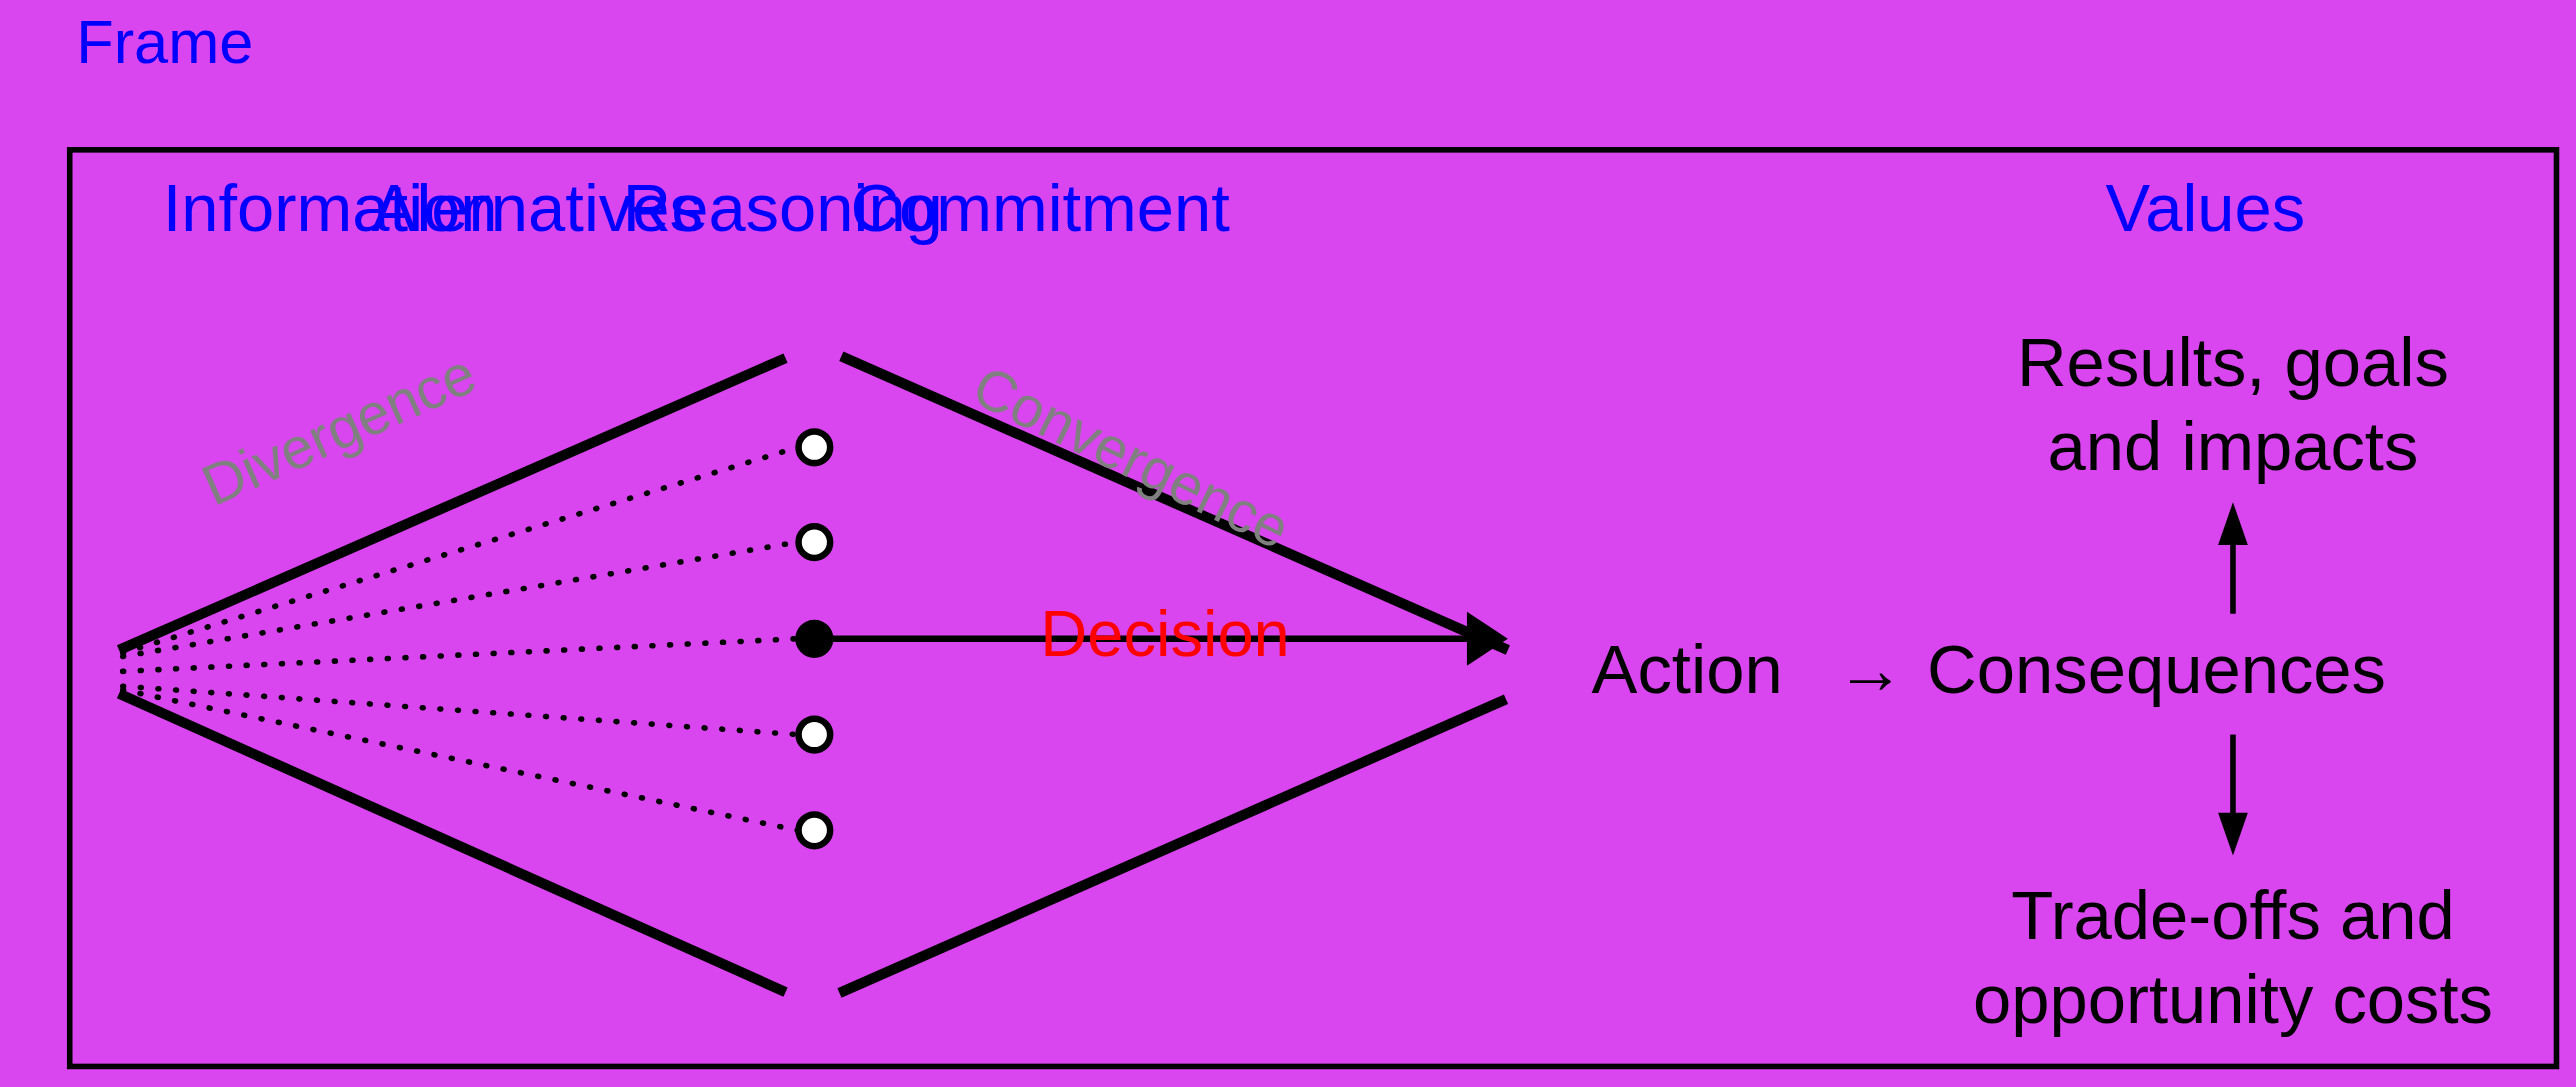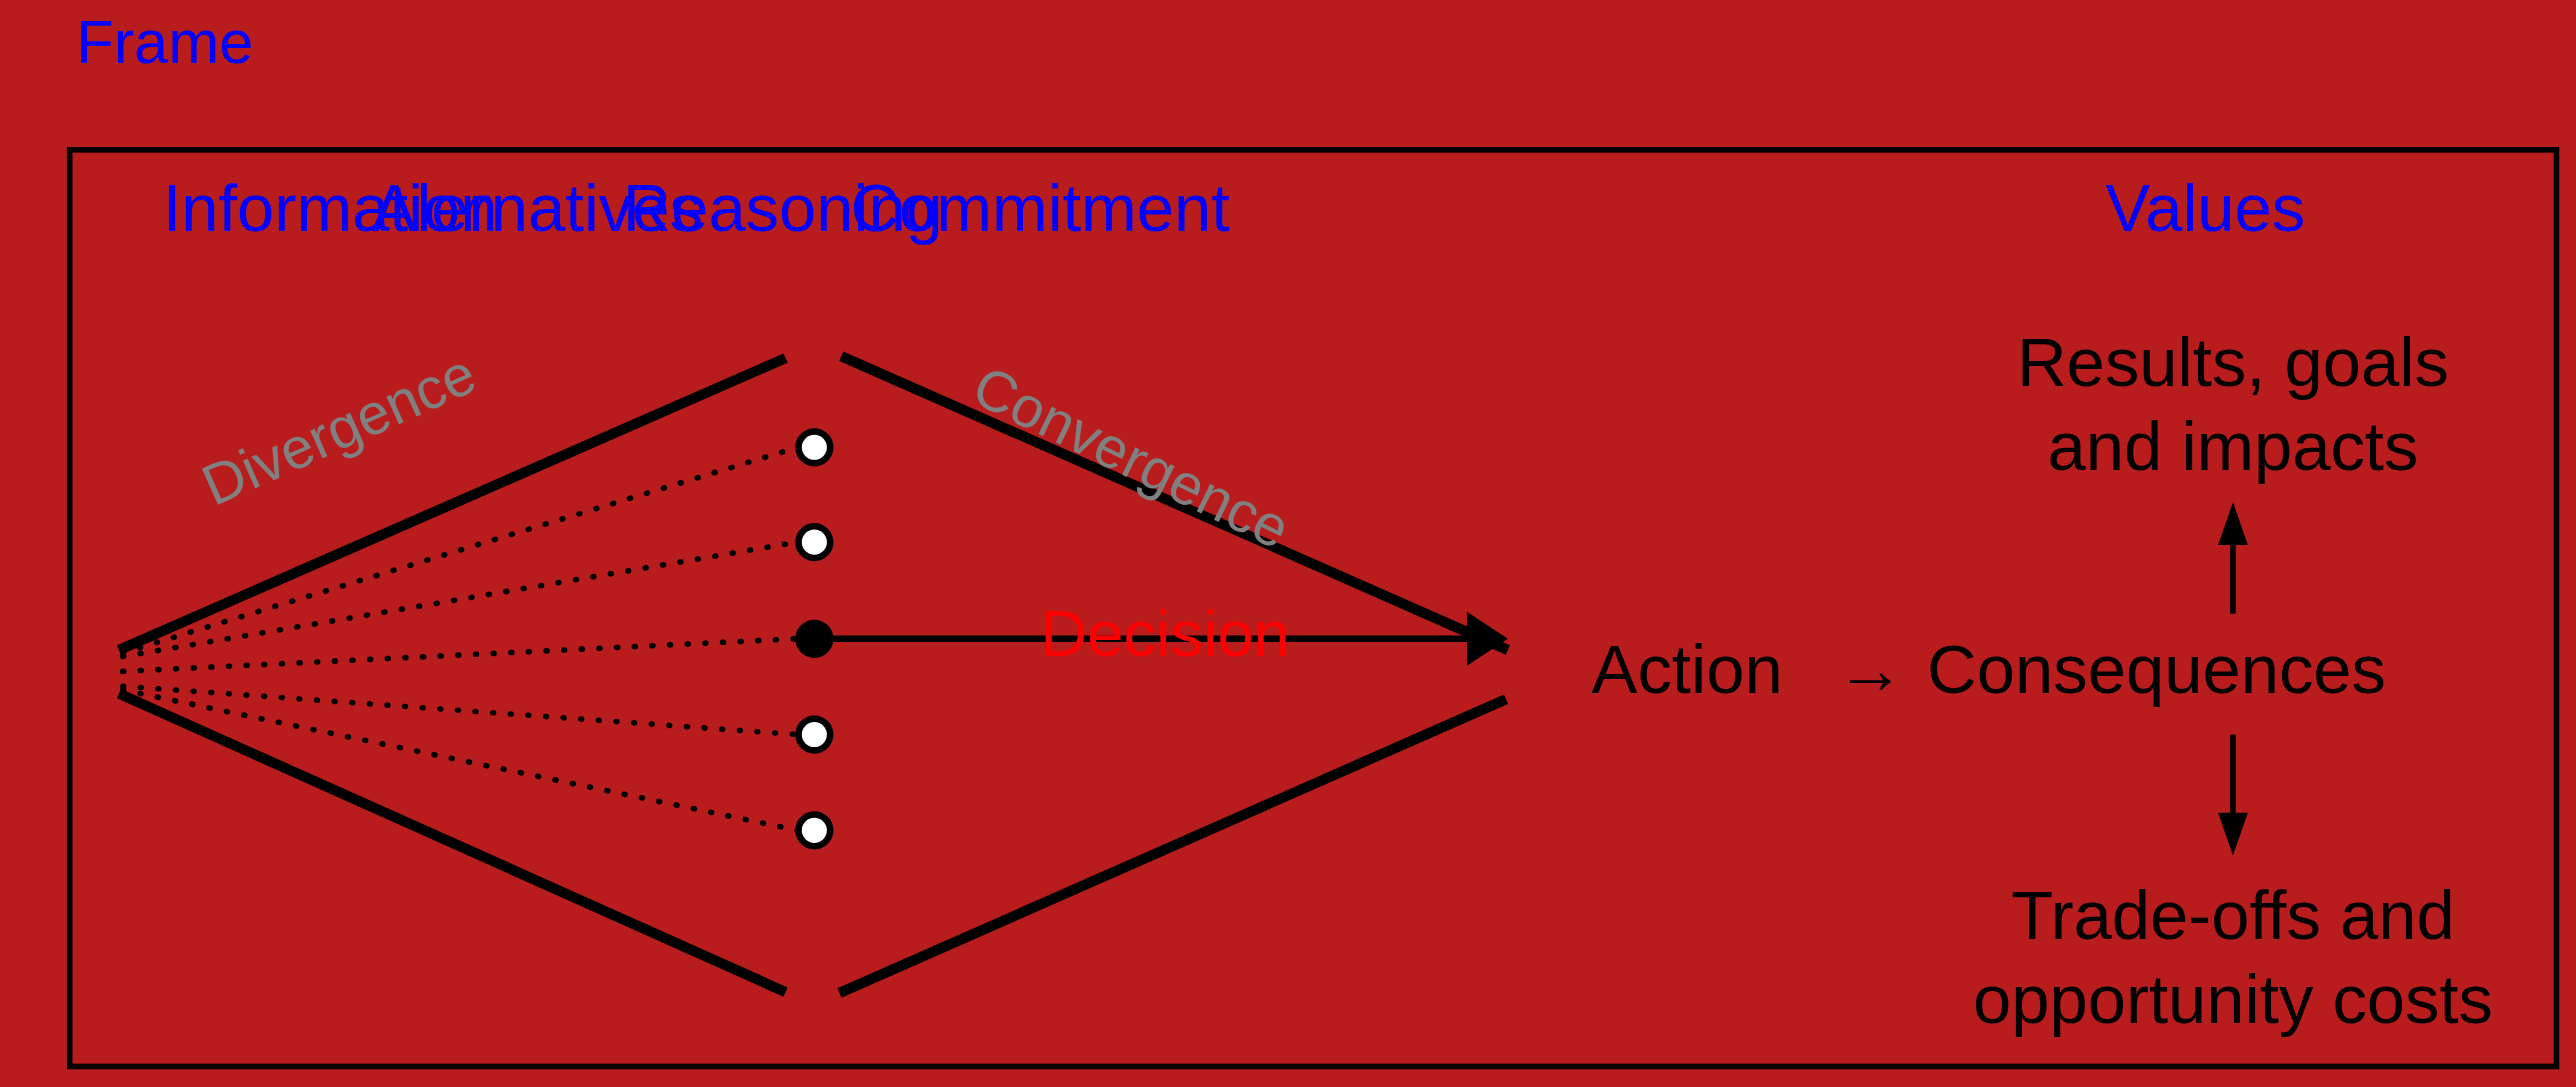--- a/index.html
+++ b/index.html
@@ -4,21 +4,21 @@
 <style>
   html, body {
     margin: 0;
     padding: 0;
     background: #ffffff;
   }
   #page {
     position: relative;
     width: 2576px;
     height: 1088px;
-    background: #b91c1c;
+    background: #d946ef;
     font-family: "Liberation Sans", sans-serif;
     overflow: hidden;
   }
   #diagram-svg {
     position: absolute;
     left: 0;
     top: 0;
     width: 2576px;
     height: 1088px;
   }

